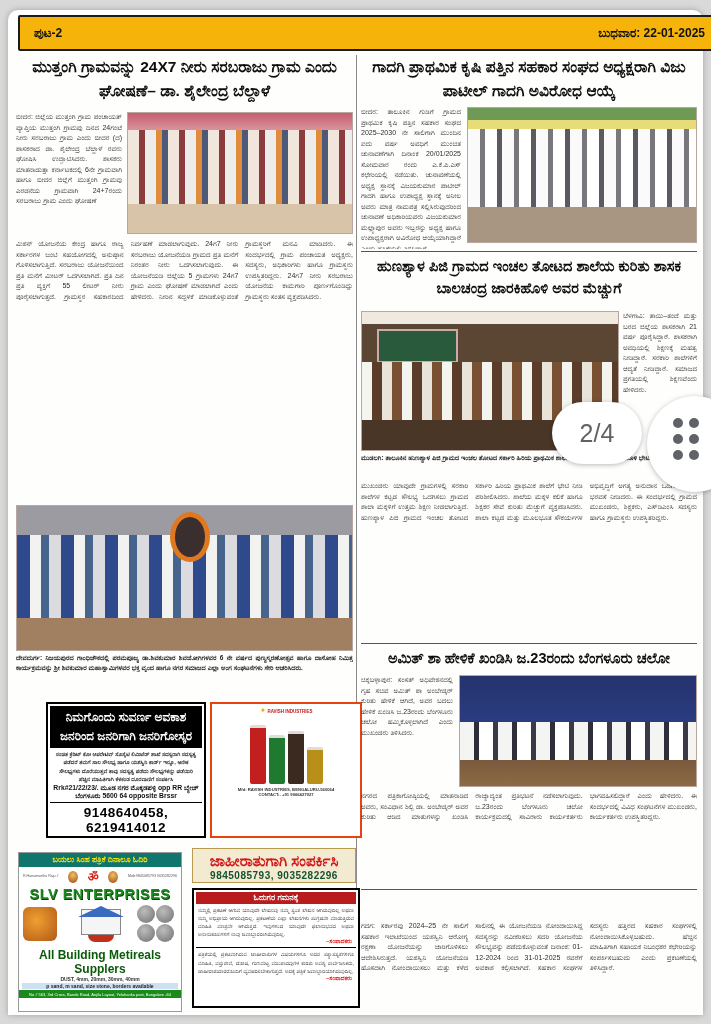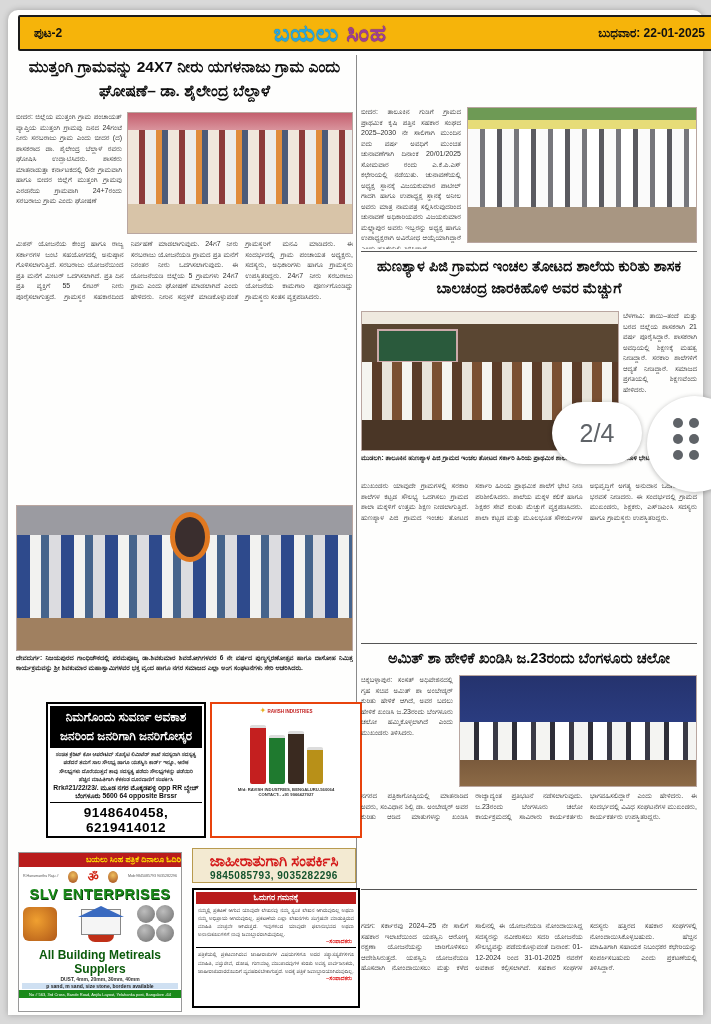--- a/index.html
+++ b/index.html
@@ -58,21 +58,21 @@
   .rv-brand{font-size:4.5px;font-weight:bold;color:#c01818;line-height:1.2;}
   .rv-star{color:#e8b020;font-size:8px;}
   .rv-products{display:flex;justify-content:center;align-items:flex-end;gap:3px;height:64px;margin:4px 0 3px;}
   .pouch{width:16px;border-radius:2px;border-top:3px solid #ddd;}
   .pouch.red{height:56px;background:#c41f1f;}
   .pouch.green{height:46px;background:#1f7a2f;}
   .pouch.dark{height:50px;background:#3a2a20;}
   .pouch.small{height:34px;background:#b89018;}
   .rv-foot{font-size:4.2px;color:#333;font-weight:bold;line-height:1.4;}
   .slvad{border:1px solid #999;background:#fff;overflow:hidden;}
-  .slv-banner{background:#b91c1c;color:#ffe300;font-weight:bold;font-size:8px;text-align:right;padding:2px 0;}
+  .slv-banner{background:#0f766e;color:#ffe300;font-weight:bold;font-size:8px;text-align:center;padding:2px 0;}
   .slv-top{display:flex;justify-content:space-between;align-items:center;padding:1px 4px;}
   .slv-side{font-size:3.6px;color:#555;line-height:1.3;}
   .deity{width:10px;height:12px;border-radius:50%;background:radial-gradient(circle at 50% 35%,#f0c060,#a04818);}
   .om{color:#d02010;font-size:12px;font-weight:bold;}
   .slv-name{color:#1a8a1a;font-weight:bold;font-size:14.5px;text-align:center;letter-spacing:.5px;text-shadow:.6px .6px 0 #083808;}
   .slv-media{position:relative;height:44px;margin:1px 4px;}
   .truckblob{position:absolute;left:0;top:4px;width:34px;height:34px;background:radial-gradient(circle at 40% 40%,#f0a030,#b05818);border-radius:6px;}
   .house{position:absolute;left:50%;top:6px;width:38px;height:24px;margin-left:-19px;background:#f5f5f5;border:1px solid #888;}
   .roof{position:absolute;left:50%;top:-4px;width:0;height:0;margin-left:-23px;border-left:23px solid transparent;border-right:23px solid transparent;border-bottom:11px solid #3a6ac0;}
   .boat{position:absolute;left:50%;bottom:-8px;width:26px;height:7px;margin-left:-13px;background:#c03018;border-radius:0 0 8px 8px;}
@@ -100,32 +100,28 @@
   .dot{width:10px;height:10px;border-radius:50%;background:#5f6368;}
 </style>
 </head>
 <body>
 
 <div id="stage">
   <div id="page">
 
     <div class="masthead">
       <span class="m-page">ಪುಟ-2</span>
-      <span class="m-title">
-        <span class="t1">ಬಯಲು</span>
-        <span class="t2">ಸಿಂಹ</span>
-      </span>
       <span class="m-date">ಬುಧವಾರ: 22-01-2025</span>
     </div>
 
     <div class="vdivider"></div>
 
     <div class="leftcol">
 
-      <div class="abs hl hl-lg" style="left:2px;right:2px;top:0;height:54px;">ಮುತ್ತಂಗಿ ಗ್ರಾಮವನ್ನು 24X7 ನೀರು ಯಗಳನಾಜು ಗ್ರಾಮ ಎಂದು ಘೋಷಣೆ– ಡಾ. ಶೈಲೇಂದ್ರ ಬೆಲ್ದಾಳೆ</div>
+      <div class="abs hl hl-lg" style="left:2px;right:2px;top:0;height:54px;">ಮುತ್ತಂಗಿ ಗ್ರಾಮವನ್ನು 24X7 ನೀರು ಸರಬರಾಜು ಗ್ರಾಮ ಎಂದು ಘೋಷಣೆ– ಡಾ. ಶೈಲೇಂದ್ರ ಬೆಲ್ದಾಳೆ</div>
 
       <div class="abs" style="left:0;right:0;top:57px;height:391px;">
         <div class="photo p-event" style="right:0;top:0;width:224px;height:120px;">
           <div class="band-top"></div>
             <div class="crowd"></div>
             <div class="floor"></div>
         </div>
         <div class="abs bodytxt" style="left:0;top:0;width:106px;height:123px;">ಬೀದರ: ಜಿಲ್ಲೆಯ ಮುತ್ತಂಗಿ ಗ್ರಾಮ ಪಂಚಾಯತ್ ವ್ಯಾಪ್ತಿಯ ಮುತ್ತಂಗಿ ಗ್ರಾಮವು ದಿನದ 24ಗಂಟೆ ನೀರು ಸರಬರಾಜು ಗ್ರಾಮ ಎಂದು ಬೀದರ (ದ) ಶಾಸಕರಾದ ಡಾ. ಶೈಲೇಂದ್ರ ಬೆಲ್ದಾಳೆ ರವರು ಘೋಷಿಸಿ ಉದ್ಘಾಟಿಸಿದರು. ಶಾಸಕರು ಮಾತನಾಡುತ್ತಾ ಕರ್ನಾಟಕದಲ್ಲಿ 6ನೇ ಗ್ರಾಮವಾಗಿ ಹಾಗೂ ಬೀದರ ಜಿಲ್ಲೆಗೆ ಮುತ್ತಂಗಿ ಗ್ರಾಮವು ಎರಡನೆಯ ಗ್ರಾಮವಾಗಿ 24+7ರಂದು ಸರಬರಾಜು ಗ್ರಾಮ ಎಂದು ಘೋಷಣೆ</div>
         <div class="abs bodytxt cols3" style="left:0;right:0;top:127px;height:260px;">ಮಿಶನ್ ಯೋಜನೆಯ ಕೇಂದ್ರ ಹಾಗೂ ರಾಜ್ಯ ಸರ್ಕಾರಗಳ ಜಂಟಿ ಸಹಯೋಗದಲ್ಲಿ ಅನುಷ್ಠಾನ ಗೊಳಿಸಲಾಗುತ್ತಿದೆ. ಸರಬರಾಜು ಯೋಜನೆಯಿಂದ ಪ್ರತಿ ಮನೆಗೆ ಮೀಟರ್ ಒದಗಿಸಲಾಗಿದೆ. ಪ್ರತಿ ದಿನ ಪ್ರತಿ ವ್ಯಕ್ತಿಗೆ 55 ಲೀಟರ್ ನೀರು ಪೂರೈಸಲಾಗುತ್ತದೆ. ಗ್ರಾಮಸ್ಥರ ಸಹಕಾರದಿಂದ ನಿರ್ವಹಣೆ ಮಾಡಲಾಗುವುದು. 24ಗ7 ನೀರು ಸರಬರಾಜು ಯೋಜನೆಯಡಿ ಗ್ರಾಮದ ಪ್ರತಿ ಮನೆಗೆ ನಿರಂತರ ನೀರು ಒದಗಿಸಲಾಗುವುದು. ಈ ಯೋಜನೆಯಡಿ ಜಿಲ್ಲೆಯ 5 ಗ್ರಾಮಗಳು 24ಗ7 ಗ್ರಾಮ ಎಂದು ಘೋಷಣೆ ಮಾಡಲಾಗಿದೆ ಎಂದು ಹೇಳಿದರು. ನೀರಿನ ಸದ್ಬಳಕೆ ಮಾಡಿಕೊಳ್ಳುವಂತೆ ಗ್ರಾಮಸ್ಥರಿಗೆ ಮನವಿ ಮಾಡಿದರು. ಈ ಸಂದರ್ಭದಲ್ಲಿ ಗ್ರಾಮ ಪಂಚಾಯತ ಅಧ್ಯಕ್ಷರು, ಸದಸ್ಯರು, ಅಧಿಕಾರಿಗಳು ಹಾಗೂ ಗ್ರಾಮಸ್ಥರು ಉಪಸ್ಥಿತರಿದ್ದರು. 24ಗ7 ನೀರು ಸರಬರಾಜು ಯೋಜನೆಯ ಕಾಮಗಾರಿ ಪೂರ್ಣಗೊಂಡಿದ್ದು ಗ್ರಾಮಸ್ಥರು ಸಂತಸ ವ್ಯಕ್ತಪಡಿಸಿದರು.</div>
       </div>
@@ -202,20 +198,21 @@
         <div class="nb-p">ನಮ್ಮಲ್ಲಿ ಪ್ರಕಟಣೆ ಆಗುವ ಯಾವುದೇ ಲೇಖನವು ನಮ್ಮ ಸ್ವಂತ ಲೇಖನ ಆಗಿರುವುದಿಲ್ಲ ಅಥವಾ ನಮ್ಮ ಅಭಿಪ್ರಾಯ ಆಗಿರುವುದಿಲ್ಲ. ಪ್ರಕಟಣೆಯ ಎಲ್ಲಾ ಲೇಖನಗಳು ಸಂಗ್ರಹವೇ ಮಾಡುತ್ತಿರುವ ಮಾಹಿತಿ ಮಾತ್ರವೇ ಆಗಿರುತ್ತದೆ. ಇವುಗಳಿಂದ ಯಾವುದೇ ಫಲಾನುಭವದ ಅಥವಾ ಅನಾನುಕೂಲಗಳಿಗೆ ನಾವು ಜವಾಬ್ದಾರರಾಗಿರುವುದಿಲ್ಲ.</div>
         <div class="nb-sign">–ಸಂಪಾದಕರು</div>
         <div class="nb-div"></div>
         <div class="nb-p">ಪತ್ರಿಕೆಯಲ್ಲಿ ಪ್ರಕಟವಾಗಿರುವ ಜಾಹೀರಾತುಗಳ ವಿಷಯಗಳಿಗೂ ಅದರ ಸತ್ಯಾಸತ್ಯತೆಗಳಿಗೂ ಮಾಹಿತಿ, ವಸ್ತುಸೇವೆ, ದೋಷ, ಗುಣಮಟ್ಟ ಮುಂತಾದವುಗಳ ಕುರಿತು ಅವಶ್ಯ ಸಾರ್ವಜನಿಕರು, ಜಾಹೀರಾತುದಾರರೊಂದಿಗೆ ವ್ಯವಹರಿಸಬೇಕಾಗುತ್ತದೆ. ಅದಕ್ಕೆ ಪತ್ರಿಕೆ ಜವಾಬ್ದಾರಿಯಾಗಿರುವುದಿಲ್ಲ.</div>
         <div class="nb-sign">–ಸಂಪಾದಕರು</div>
       </div>
     </div>
 
     <div class="rightcol">
 
+      <div class="abs hl hl-lg" style="left:0;right:0;top:0;height:50px;">ಗಾದಗಿ ಪ್ರಾಥಮಿಕ ಕೃಷಿ ಪತ್ತಿನ ಸಹಕಾರ ಸಂಘದ ಅಧ್ಯಕ್ಷರಾಗಿ ವಿಜು ಪಾಟೀಲ್ ಗಾದಗಿ ಅವಿರೋಧ ಆಯ್ಕೆ</div>
 
       <div class="abs" style="left:0;right:0;top:52px;height:142px;">
         <div class="photo p-outdoor" style="right:0;top:0;width:228px;height:134px;">
           <div class="band-top"></div>
             <div class="crowd"></div>
             <div class="floor"></div>
         </div>
         <div class="abs bodytxt" style="left:0;top:0;width:100px;height:142px;">ಬೀದರ: ತಾಲೂಕಿನ ಗುಡಿಗೆ ಗ್ರಾಮದ ಪ್ರಾಥಮಿಕ ಕೃಷಿ ಪತ್ತಿನ ಸಹಕಾರ ಸಂಘದ 2025–2030 ನೇ ಸಾಲಿಗಾಗಿ ಮುಂದಿನ ಐದು ವರ್ಷ ಅವಧಿಗೆ ಮುಂಚಿತ ಚುನಾವಣೆಗಾಗಿ ದಿನಾಂಕ 20/01/2025 ಸೋಮವಾರ ರಂದು ಎ.ಕೆ.ಪಿ.ಎಸ್ ಕಛೇರಿಯಲ್ಲಿ ನಡೆಯಿತು. ಚುನಾವಣೆಯಲ್ಲಿ ಅಧ್ಯಕ್ಷ ಸ್ಥಾನಕ್ಕೆ ವಿಜಯಕುಮಾರ ಪಾಟೀಲ್ ಗಾದಗಿ ಹಾಗೂ ಉಪಾಧ್ಯಕ್ಷ ಸ್ಥಾನಕ್ಕೆ ಅನೀಲ ಅವರು ಮಾತ್ರ ನಾಮಪತ್ರ ಸಲ್ಲಿಸಿರುವುದರಿಂದ ಚುನಾವಣೆ ಅಧಿಕಾರಿಯವರು ವಿಜಯಕುಮಾರ ಮಲ್ಲ್ಯಾಪುರ ಅವರು ಇಬ್ಬರನ್ನು ಅಧ್ಯಕ್ಷ ಹಾಗೂ ಉಪಾಧ್ಯಕ್ಷರಾಗಿ ಅವಿರೋಧ ಆಯ್ಕೆಯಾಗಿದ್ದಾರೆ ಎಂದು ಪತ್ರಿಕೆಯಲ್ಲಿ ತಿಳಿಸಿದ್ದಾರೆ.</div>
       </div>
 

